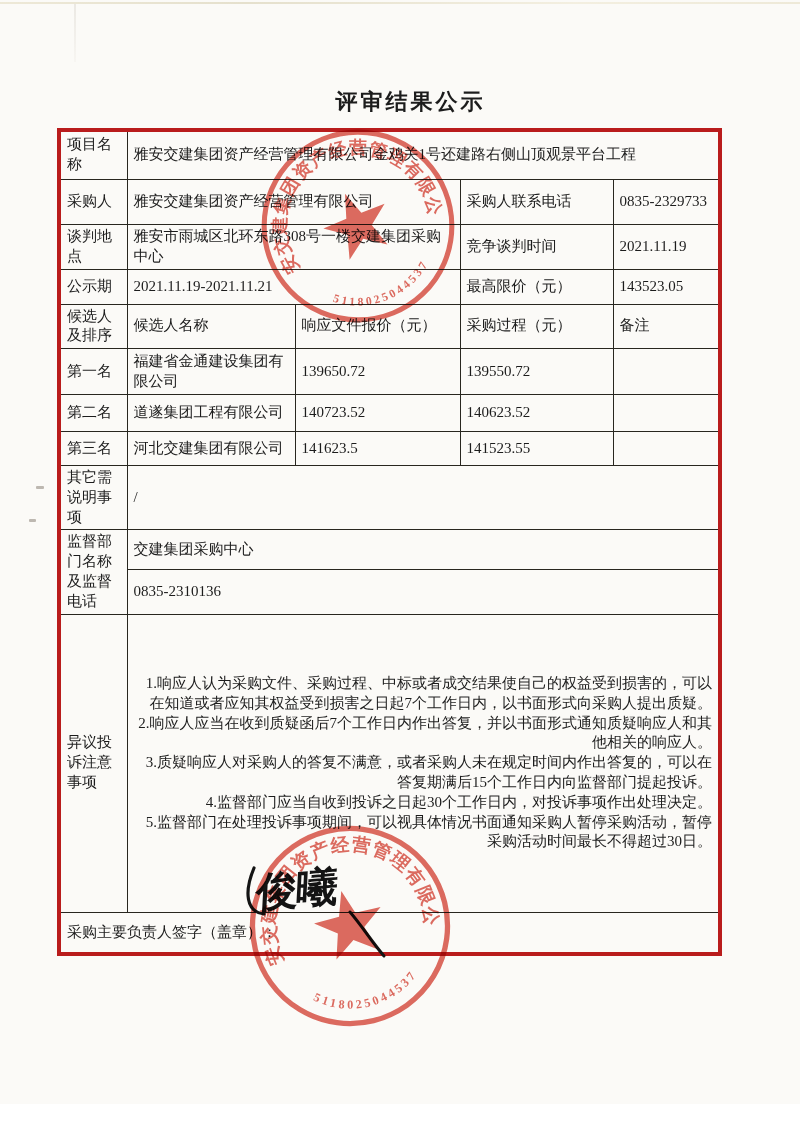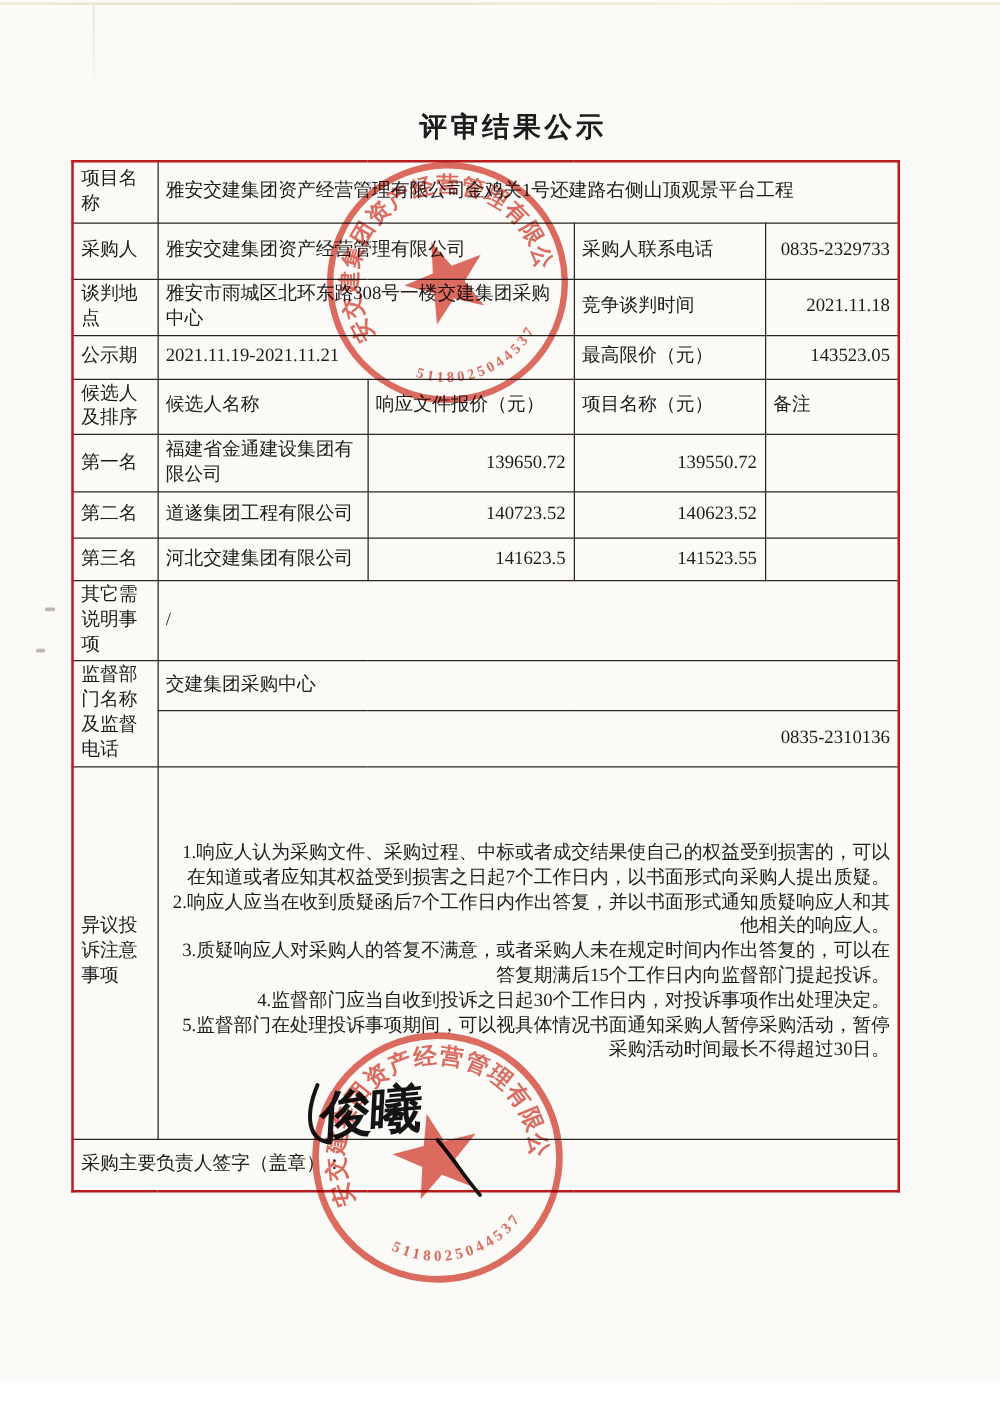--- a/index.html
+++ b/index.html
@@ -17,29 +17,29 @@
 
   .doc-title{
     position:absolute;top:87px;left:0;width:100%;text-align:center;
     font-family:"Liberation Sans", sans-serif;font-weight:bold;
     font-size:22px;letter-spacing:3px;
   }
 
   table.results{
     position:absolute;left:57px;top:128px;width:661px;
     border-collapse:collapse;table-layout:fixed;font-size:15px;z-index:1;
-    border:2px solid #b91c1c;
+    border:4px solid #b91c1c;
   }
   table.results td{
     border:1.5px solid #28261f;padding:2px 6px;vertical-align:middle;
     line-height:1.32;word-break:break-all;
   }
   td.lbl{padding-left:4px;padding-right:2px;}
   td.ctr{}
-  td.num{text-align:right;font-family:"Liberation Serif", serif;}
+  td.num{text-align:left;font-family:"Liberation Serif", serif;}
   td.objection-cell{vertical-align:top;padding:50px 8px 6px 10px;line-height:19px;}
   .obj-item{text-align:right;}
   td.sig-cell{padding-left:5px;}
 
   .stamp{position:absolute;opacity:.8;mix-blend-mode:multiply;pointer-events:none;z-index:3;}
   .stamp-top{left:256px;top:124px;width:204px;height:204px;transform:rotate(-22deg);}
   .stamp-bottom{left:244px;top:820px;width:212px;height:212px;transform:rotate(-14deg);}
   .stamp svg text{font-family:"Liberation Serif", serif;font-weight:bold;}
 
   .signature{position:absolute;left:256px;top:862px;z-index:2;pointer-events:none;}
@@ -81,35 +81,35 @@
       <td class="lbl">采购人</td>
       <td colspan="2">雅安交建集团资产经营管理有限公司</td>
       <td class="ctr">采购人联系电话</td>
       <td class="ctr num">0835-2329733</td>
     </tr>
 
     <tr style="height:45px">
       <td class="lbl">谈判地点</td>
       <td colspan="2">雅安市雨城区北环东路308号一楼交建集团采购中心</td>
       <td class="ctr">竞争谈判时间</td>
-      <td class="ctr num">2021.11.18</td>
+      <td class="ctr num">2021.11.19</td>
     </tr>
 
     <tr style="height:35px">
       <td class="lbl">公示期</td>
       <td colspan="2">2021.11.19-2021.11.21</td>
       <td class="ctr">最高限价（元）</td>
       <td class="ctr num">143523.05</td>
     </tr>
 
     <tr style="height:38px">
       <td class="lbl">候选人及排序</td>
       <td class="ctr">候选人名称</td>
       <td class="ctr">响应文件报价（元）</td>
-      <td class="ctr">项目名称（元）</td>
+      <td class="ctr">采购过程（元）</td>
       <td class="ctr">备注</td>
     </tr>
 
     <tr style="height:46px">
       <td class="lbl">第一名</td>
       <td>福建省金通建设集团有限公司</td>
       <td class="num">139650.72</td>
       <td class="num">139550.72</td>
       <td class="ctr"></td>
     </tr>

